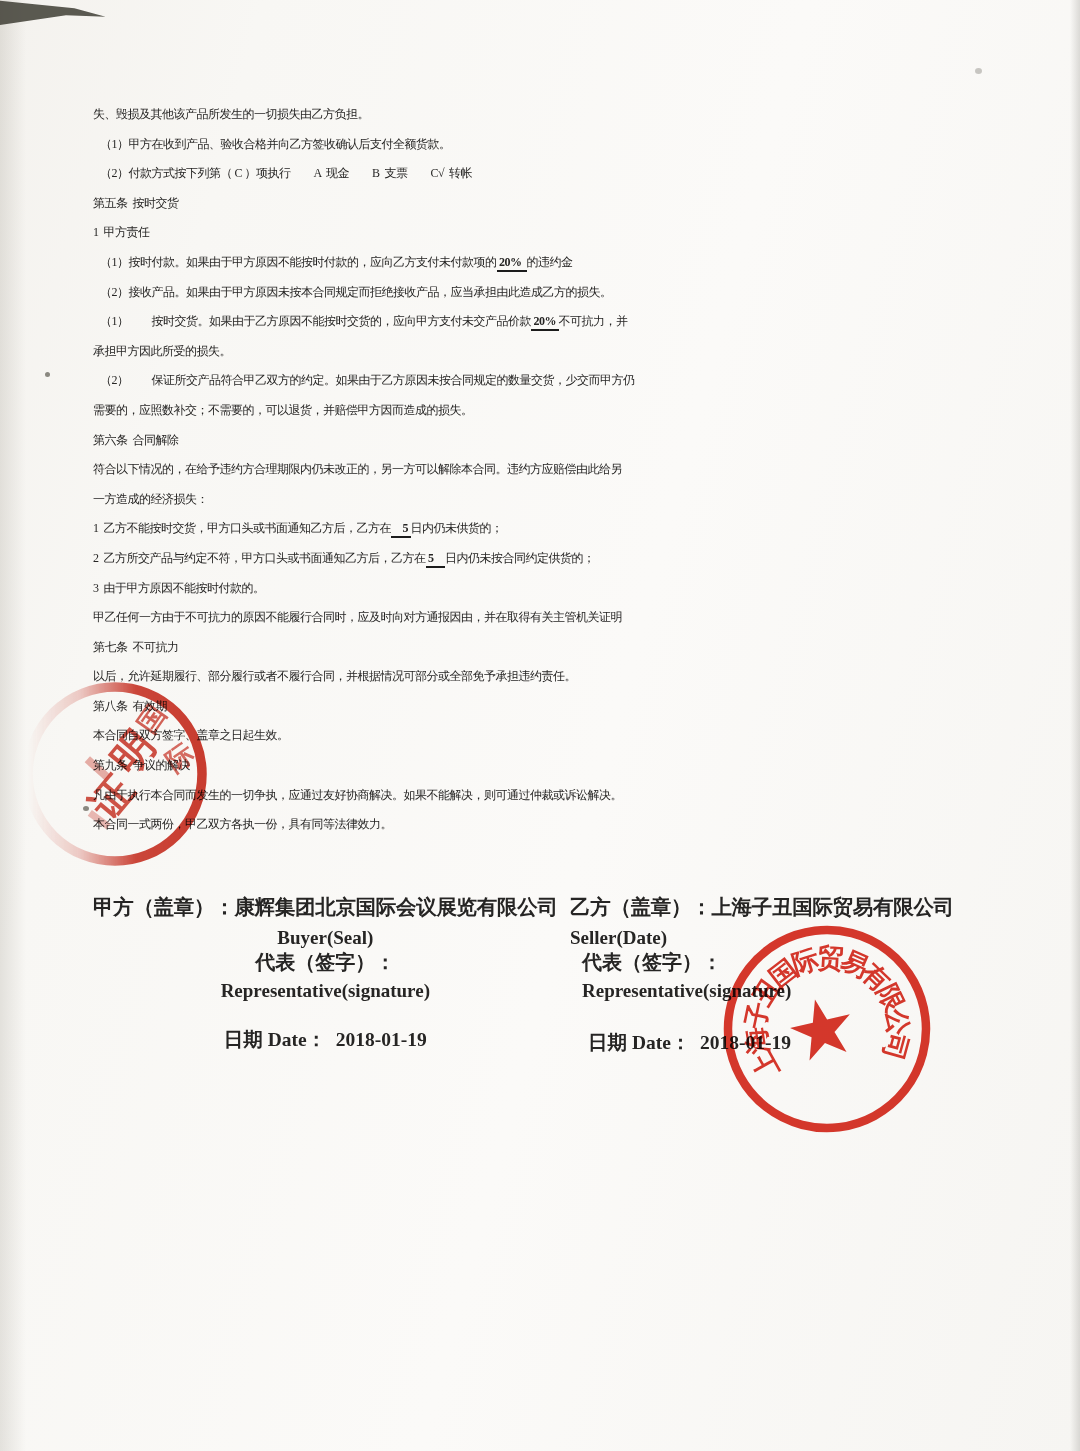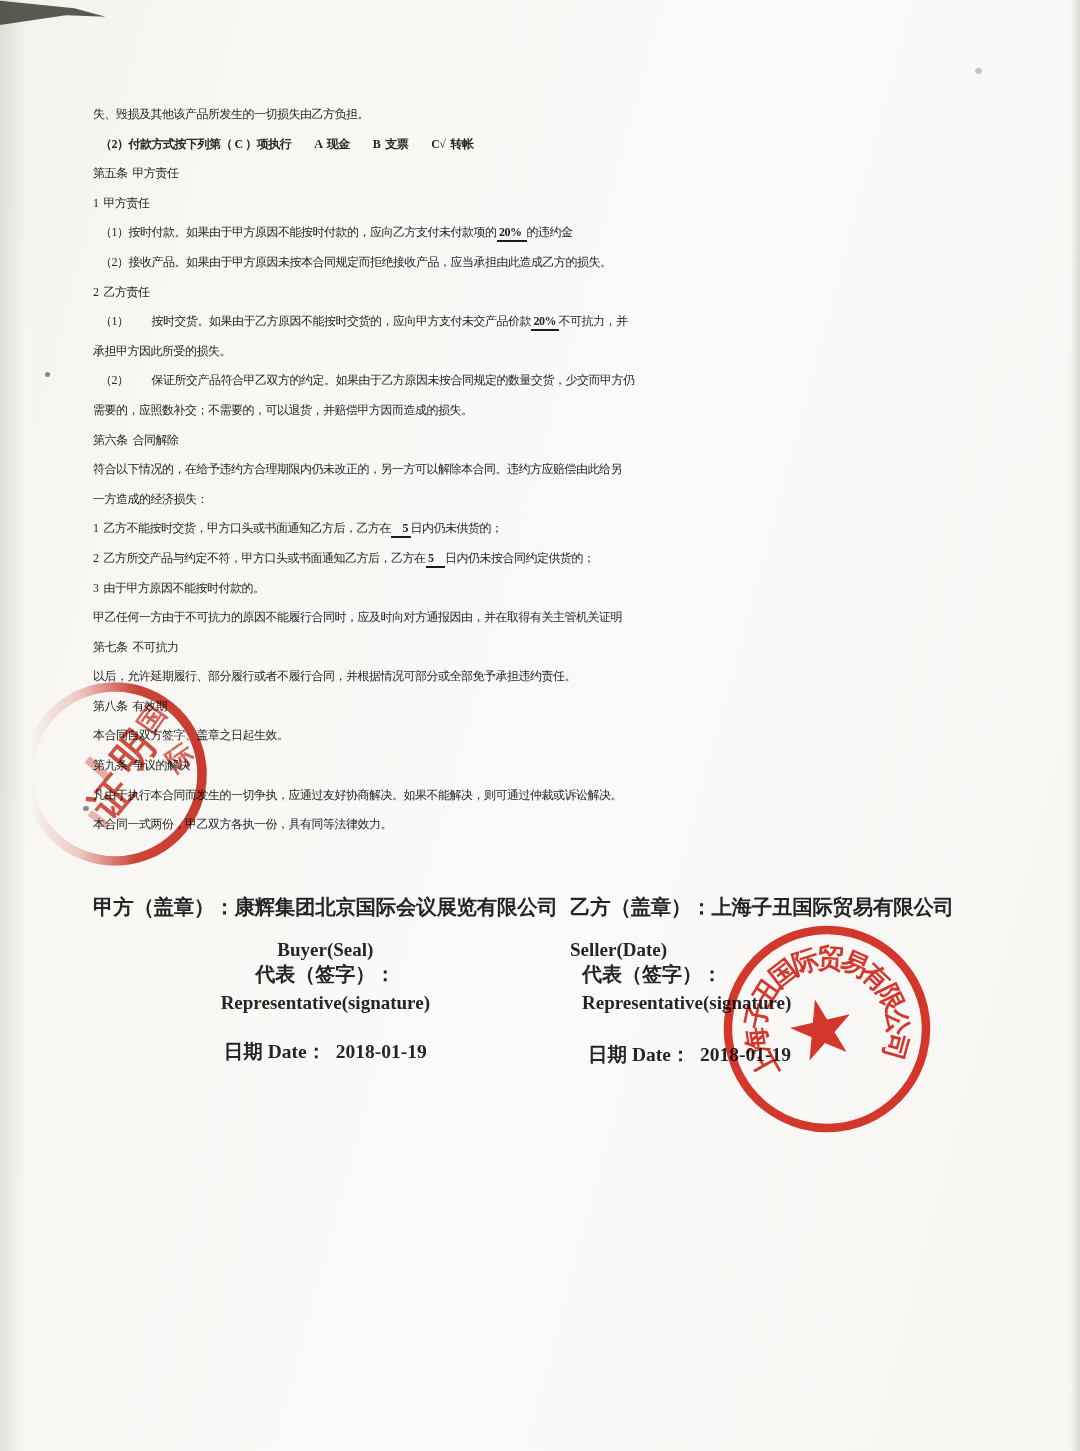--- a/index.html
+++ b/index.html
@@ -19,21 +19,21 @@
   .speck{position:absolute;border-radius:50%;background:#8a8880;}
 
   .contract-body{position:absolute;left:93px;top:57px;font-size:12px;line-height:29.6px;letter-spacing:-.5px;margin-top:43px;}
   .line{white-space:pre;height:29.6px;}
   .u{border-bottom:2px solid #1c1c1c;padding-bottom:1px;font-weight:bold;}
 
   .sig-col{position:absolute;top:893px;font-weight:bold;}
   .sig-col.left{left:93px;text-align:center;}
   .sig-col.right{left:570px;}
   .sig-party{font-size:20.5px;white-space:pre;letter-spacing:-.3px;}
-  .sig-en{font-size:19px;margin-top:18px;letter-spacing:0;}
+  .sig-en{font-size:19px;margin-top:6px;letter-spacing:0;}
   .sig-rep{font-size:20px;white-space:pre;}
   .sig-repen{font-size:19px;margin-top:4px;}
   .sig-date{font-size:19.5px;margin-top:24px;white-space:pre;}
   .sig-col.right .sig-rep,.sig-col.right .sig-repen{padding-left:12px;}
   .sig-col.right .sig-date{padding-left:18px;margin-top:27px;}
 
   .seal-svg{position:absolute;left:716px;top:918px;mix-blend-mode:multiply;opacity:.93;}
   .edge-stamp-svg{position:absolute;left:0px;top:640px;mix-blend-mode:multiply;opacity:.9;}
   .seal-font{font-family:"Liberation Serif","DejaVu Serif",serif;}
 </style>
@@ -45,26 +45,26 @@
   <div class="edge-left"></div>
   <div class="edge-right"></div>
   <div class="wedge"></div>
 
   <div class="speck" style="left:45px;top:372px;width:5px;height:5px;"></div>
   <div class="speck" style="left:83px;top:806px;width:6px;height:5px;"></div>
   <div class="speck" style="left:975px;top:68px;width:7px;height:6px;opacity:.45;"></div>
 
   <div class="contract-body">
       <div class="line"><span>失、毁损及其他该产品所发生的一切损失由乙方负担。</span></div>
-      <div class="line" style="padding-left: 7px; font-weight: bold;"><span>（2）付款方式按下列第（ C ）项执行　　A  现金　　B  支票　　C√  转帐</span></div>
-      <div class="line"><span>第五条  甲方责任</span></div>
+      <div class="line" style="padding-left: 7px;"><span>（1）甲方在收到产品、验收合格并向乙方签收确认后支付全额货款。</span></div>
+      <div class="line" style="padding-left: 7px;"><span>（2）付款方式按下列第（ C ）项执行　　A  现金　　B  支票　　C√  转帐</span></div>
+      <div class="line"><span>第五条  按时交货</span></div>
       <div class="line"><span>1  甲方责任</span></div>
       <div class="line" style="padding-left: 7px;"><span>（1）按时付款。如果由于甲方原因不能按时付款的，应向乙方支付未付款项的</span><span class="u"> 20%  </span><span>的违约金</span></div>
       <div class="line" style="padding-left: 7px;"><span>（2）接收产品。如果由于甲方原因未按本合同规定而拒绝接收产品，应当承担由此造成乙方的损失。</span></div>
-      <div class="line"><span>2  乙方责任</span></div>
       <div class="line" style="padding-left: 7px;"><span>（1）　　按时交货。如果由于乙方原因不能按时交货的，应向甲方支付未交产品价款</span><span class="u"> 20% </span><span>不可抗力，并</span></div>
       <div class="line"><span>承担甲方因此所受的损失。</span></div>
       <div class="line" style="padding-left: 7px;"><span>（2）　　保证所交产品符合甲乙双方的约定。如果由于乙方原因未按合同规定的数量交货，少交而甲方仍</span></div>
       <div class="line"><span>需要的，应照数补交；不需要的，可以退货，并赔偿甲方因而造成的损失。</span></div>
       <div class="line"><span>第六条  合同解除</span></div>
       <div class="line"><span>符合以下情况的，在给予违约方合理期限内仍未改正的，另一方可以解除本合同。违约方应赔偿由此给另</span></div>
       <div class="line"><span>一方造成的经济损失：</span></div>
       <div class="line"><span>1  乙方不能按时交货，甲方口头或书面通知乙方后，乙方在</span><span class="u">　5 </span><span>日内仍未供货的；</span></div>
       <div class="line"><span>2  乙方所交产品与约定不符，甲方口头或书面通知乙方后，乙方在</span><span class="u"> 5　</span><span>日内仍未按合同约定供货的；</span></div>
       <div class="line"><span>3  由于甲方原因不能按时付款的。</span></div>

